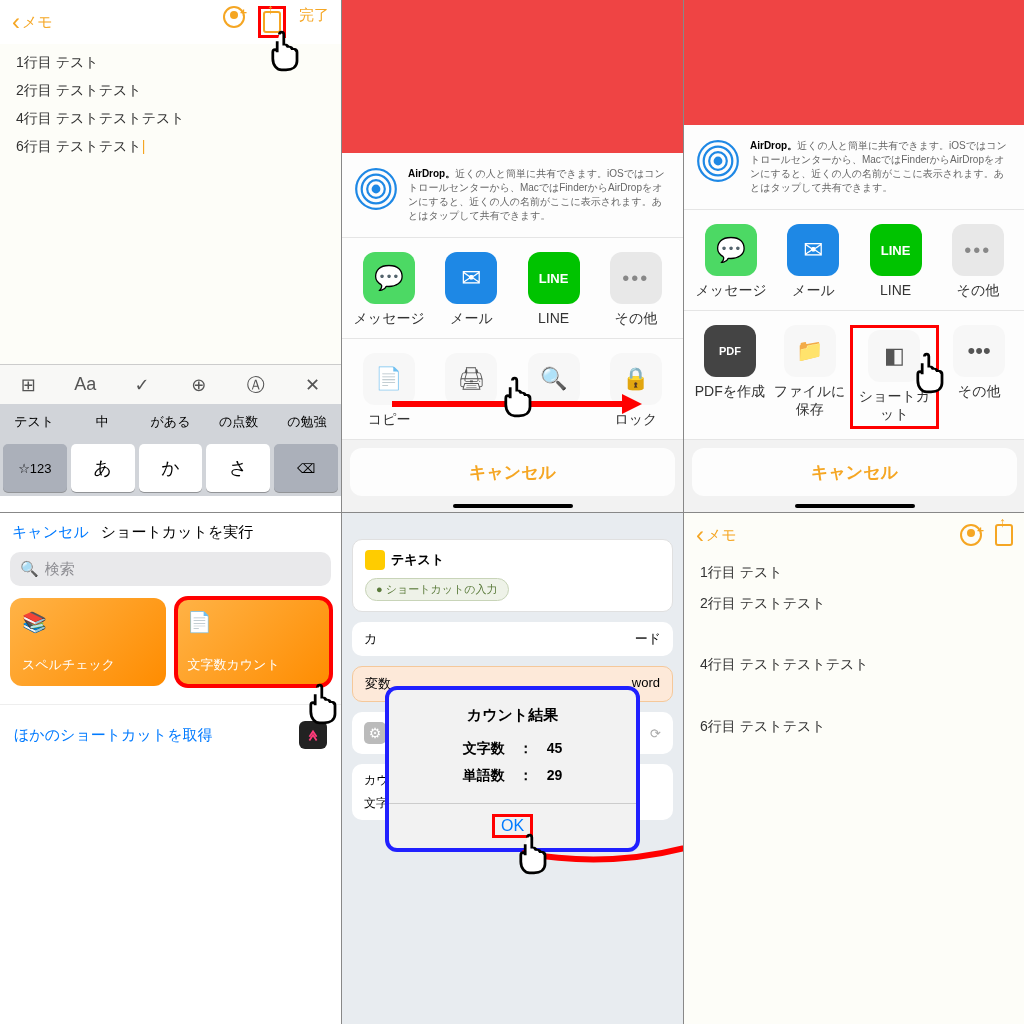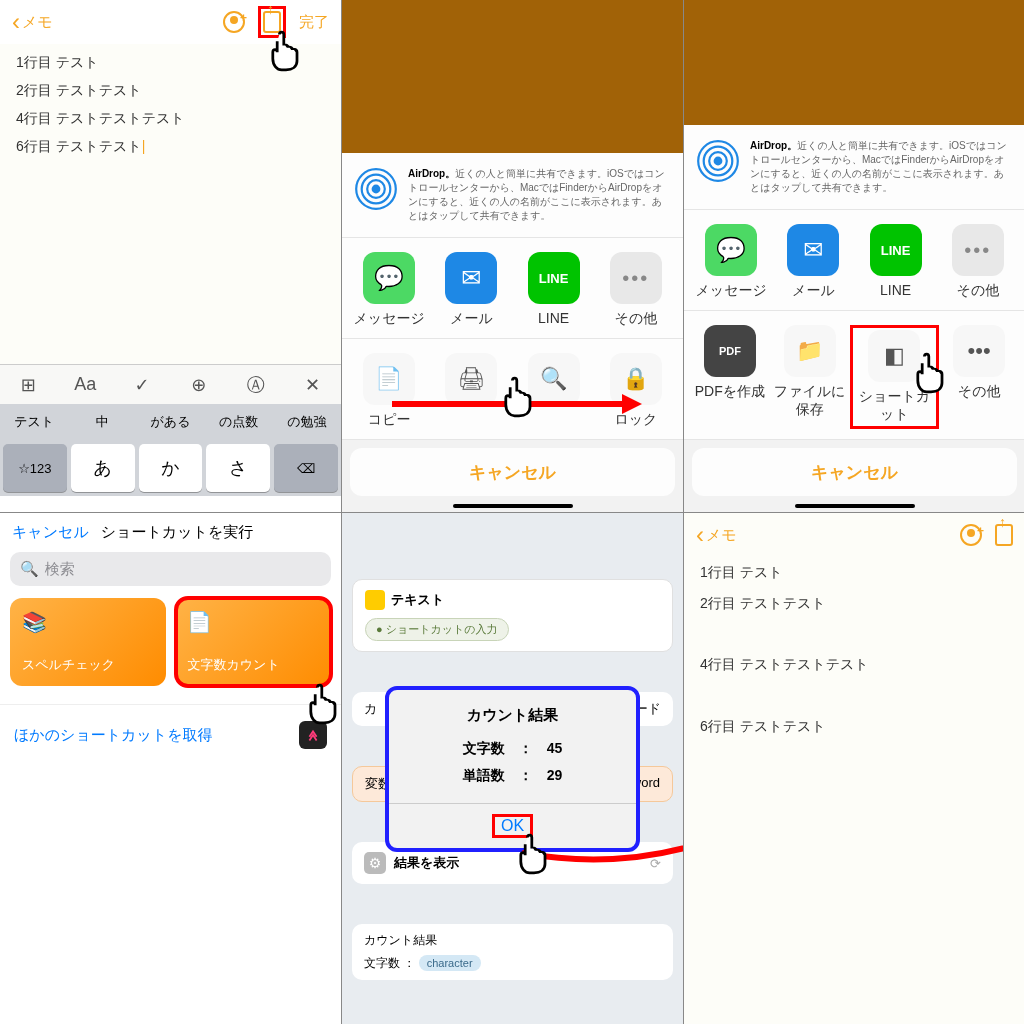--- a/index.html
+++ b/index.html
@@ -3,40 +3,40 @@
 <meta charset="utf-8">
 <style>
 * { box-sizing: border-box; margin: 0; padding: 0; font-family: -apple-system, "Hiragino Sans", sans-serif; }
 body { background: #888; display: grid; grid-template-columns: repeat(3, 341px); grid-template-rows: 512px 512px; width: 1024px; height: 1024px; gap: 1px; }
 .panel { background: #fff; position: relative; overflow: hidden; }
 
 
 .notes-header { display: flex; align-items: center; justify-content: space-between; padding: 8px 12px; height: 44px; }
 .back-btn { color: #f5a623; font-size: 15px; display: flex; align-items: center; }
 .chev-left::before { content: "‹"; font-size: 24px; margin-right: 2px; }
-.header-icons { display: flex; align-items: center; gap: 13px; }
+.header-icons { display: flex; gap: 13px; }
 .person-icon { width: 22px; height: 22px; border: 2px solid #f5a623; border-radius: 50%; position: relative; }
 .person-icon::before { content: ""; position: absolute; width: 8px; height: 8px; background: #f5a623; border-radius: 50%; top: 3px; left: 5px; }
 .person-icon::after { content: "+"; position: absolute; color: #f5a623; font-size: 12px; right: -4px; top: -2px; font-weight: bold; }
 .share-icon { width: 18px; height: 22px; border: 2px solid #f5a623; border-radius: 3px; position: relative; }
 .share-icon::before { content: "↑"; position: absolute; color: #f5a623; top: -12px; left: 2px; font-size: 14px; }
 .done-text { color: #f5a623; font-size: 15px; }
 .red-box { border: 3px solid red; padding: 2px; }
 .notes-body { padding: 4px 16px; font-size: 14px; color: #333; line-height: 2; background: #fdfdf8; height: 320px; }
 .notes-body .cursor::after { content: "|"; color: #f5a623; }
 .kb-toolbar { display: flex; justify-content: space-around; align-items: center; height: 40px; background: #f8f8f6; border-top: 1px solid #ccc; font-size: 18px; color: #555; }
 .kb-toolbar span { width: 30px; text-align: center; }
 .predict-row { display: flex; background: #d1d4d9; height: 36px; align-items: center; font-size: 13px; }
 .predict-row span { flex: 1; text-align: center; color: #000000; }
 .kb-row { display: flex; background: #d1d4d9; padding: 4px 3px; gap: 4px; }
 .key { flex: 1; background: #fff; border-radius: 5px; height: 48px; display: flex; align-items: center; justify-content: center; font-size: 18px; box-shadow: 0 1px 0 rgba(0,0,0,0.3); }
 .key.mod { background: #abb0ba; font-size: 13px; }
 
 
-.share-panel { background: #a16207; display: flex; flex-direction: column; justify-content: flex-end; }
+.share-panel { background: #ef4444; display: flex; flex-direction: column; justify-content: flex-end; }
 .share-sheet { background: #f2f2f2; border-radius: 12px 12px 0 0; padding: 0; }
 .airdrop-row { display: flex; padding: 14px 12px; gap: 10px; align-items: flex-start; background: #fdfdfd; border-bottom: 1px solid #e5e5e5; }
 .airdrop-icon { width: 44px; height: 44px; flex-shrink: 0; }
 .airdrop-icon svg { width: 100%; height: 100%; }
 .airdrop-text { font-size: 10px; color: #666; line-height: 1.4; }
 .airdrop-text b { color: #000; }
 .app-row { display: flex; padding: 14px 6px 10px; background: #fdfdfd; border-bottom: 1px solid #e5e5e5; }
 .app-item { flex: 1; display: flex; flex-direction: column; align-items: center; gap: 6px; }
 .app-icon { width: 52px; height: 52px; border-radius: 12px; display: flex; align-items: center; justify-content: center; color: #fff; font-size: 24px; }
 .app-icon.msg { background: #4cd964; }
@@ -58,21 +58,21 @@
 .shortcut-grid { display: flex; gap: 10px; padding: 0 10px; }
 .shortcut-card { flex: 1; height: 88px; border-radius: 12px; background: linear-gradient(135deg, #ffb347, #ff8c00); color: #fff; padding: 12px; display: flex; flex-direction: column; justify-content: space-between; position: relative; }
 .shortcut-card .sc-icon { font-size: 20px; }
 .shortcut-card .sc-label { font-size: 13px; font-weight: 500; }
 .get-more { padding: 16px 14px; display: flex; justify-content: space-between; align-items: center; margin-top: 18px; border-top: 1px solid #eee; }
 .get-more span:first-child { color: #007aff; font-size: 15px; }
 .sc-app-icon { width: 28px; height: 28px; background: #222; border-radius: 6px; display: flex; align-items: center; justify-content: center; }
 
 
 .p5 { background: #e8ecf0; padding: 8px 10px; position: relative; }
-.block { border-radius: 10px; margin-bottom: 10px; padding: 10px 12px; font-size: 13px; margin-top: 40px; }
+.block { border-radius: 10px; margin-bottom: 10px; padding: 10px 12px; font-size: 13px; }
 .block.text { background: #fff; border: 1px solid #e0e0e0; }
 .block.text .hdr { display: flex; align-items: center; gap: 6px; margin-bottom: 8px; font-weight: 600; }
 .block.text .hdr .ic { width: 20px; height: 20px; background: #ffcc00; border-radius: 4px; }
 .pill { display: inline-block; background: #eef2e8; border: 1px solid #c8d4b8; border-radius: 12px; padding: 3px 10px; font-size: 11px; color: #5a7a3a; }
 .block.var { background: #fde9d9; border: 1px solid #f5c89a; display: flex; justify-content: space-between; padding: 8px 12px; }
 .block.result-hdr { background: #fff; display: flex; align-items: center; gap: 8px; }
 .block.result-hdr .gear { width: 22px; height: 22px; background: #bbb; border-radius: 5px; display: flex; align-items: center; justify-content: center; color: #fff; font-size: 14px; }
 .block.result-body { background: #fff; padding: 8px 12px; font-size: 12px; }
 .dialog-overlay { position: absolute; inset: 0; display: flex; align-items: center; justify-content: center; }
 .dialog { width: 255px; background: #f2f2f2; border-radius: 12px; border: 4px solid #2020ff; text-align: center; }

